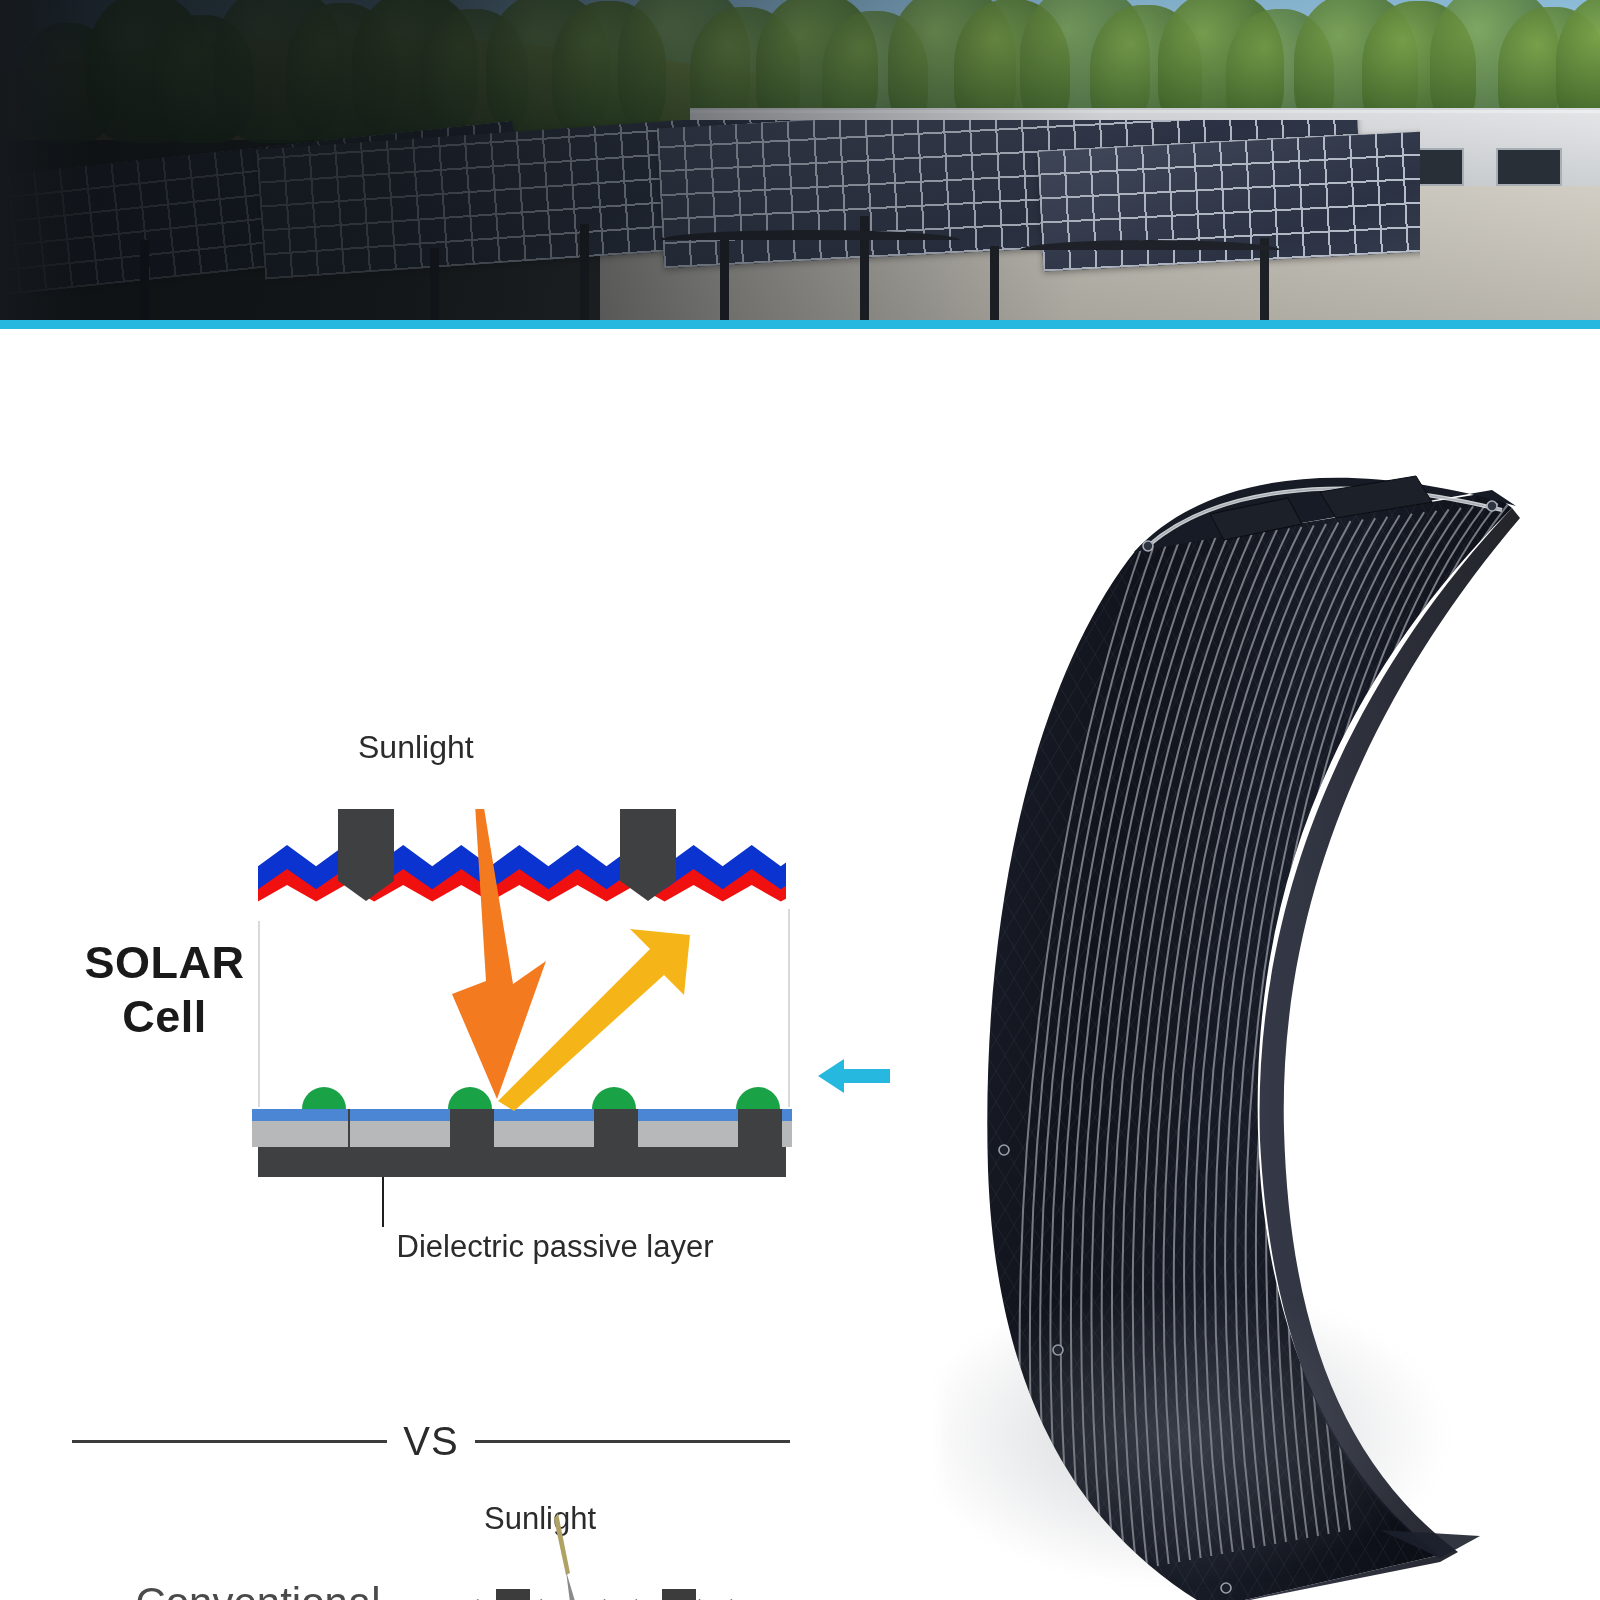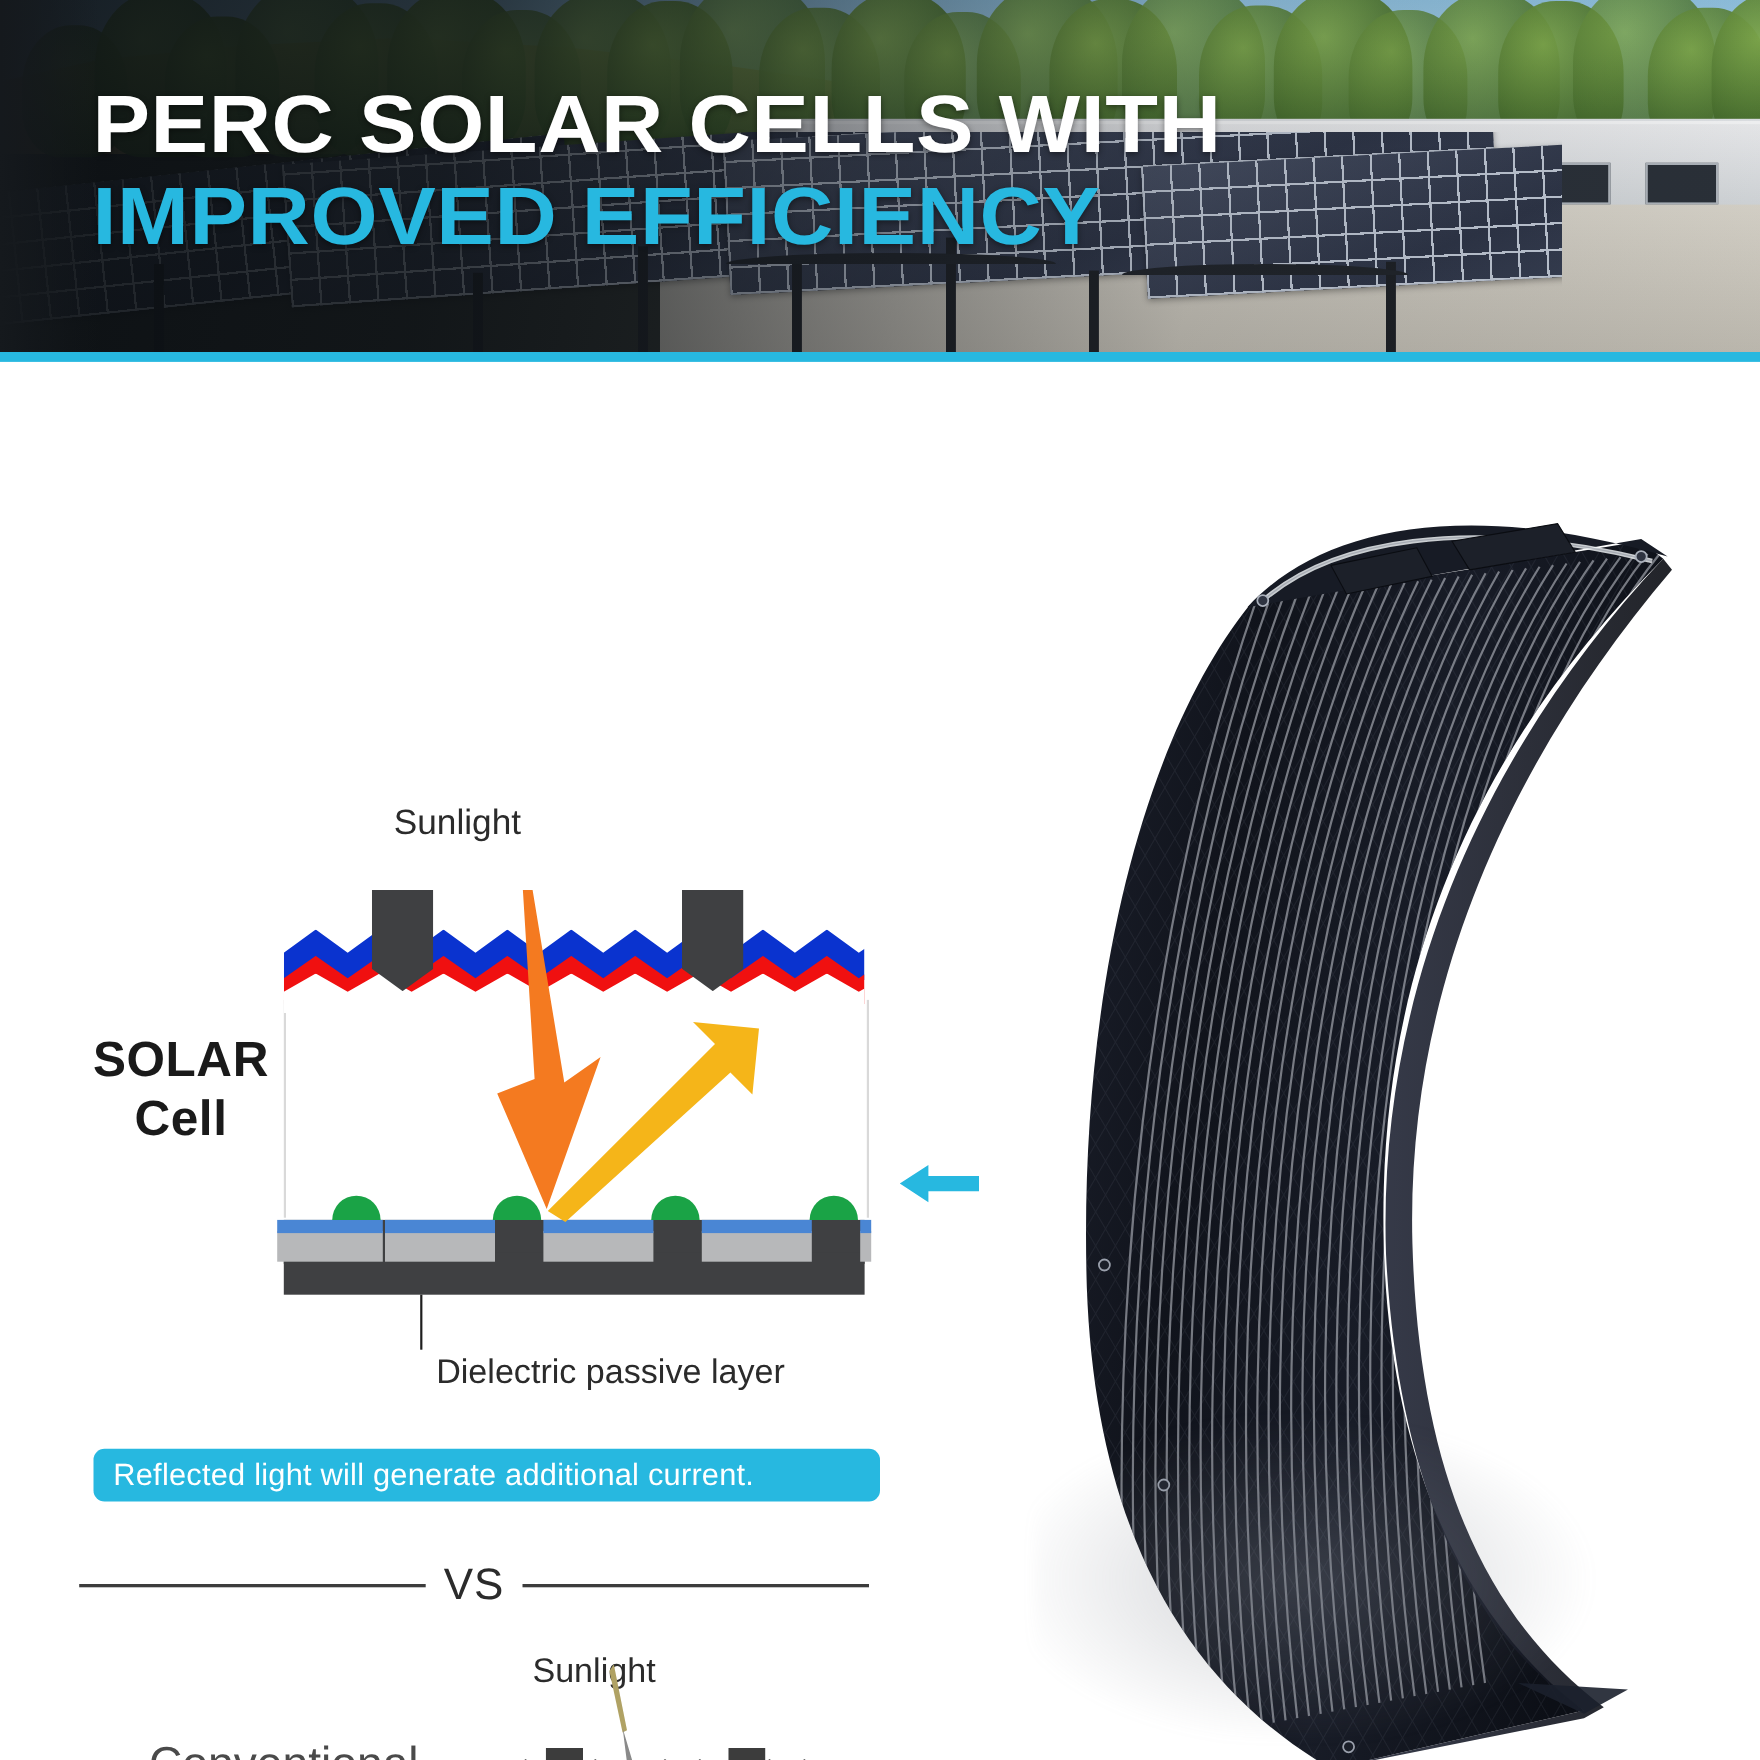--- a/index.html
+++ b/index.html
@@ -166,24 +166,20 @@
           <div class="post" style="left:1030px;top:126px;height:74px"></div>
           <div class="post" style="left:1300px;top:118px;height:82px"></div>
           <div class="post" style="left:900px;top:96px;height:104px"></div>
           <div class="post" style="left:620px;top:104px;height:96px"></div>
           <div class="arcbar" style="left:700px;top:110px;width:300px"></div>
           <div class="arcbar" style="left:1060px;top:120px;width:260px"></div>
         </div>
       <div class="hero-shade"></div>
       <div class="hero-left-fade"></div>
     </div>
-    <div class="title-wrap">
-      <div class="title-l1">PERC SOLAR CELLS WITH</div>
-      <div class="title-l2">IMPROVED EFFICIENCY</div>
-    </div>
   </div>
   <div class="cyan-strip"></div>
 
   <div class="left-col">
 
     <div class="perc-label">
       <div>SOLAR</div>
       <div>Cell</div>
     </div>
 
@@ -222,23 +218,20 @@
       </svg>
     </div>
 
     <div class="lead-line"></div>
     <div class="dielectric-label">Dielectric passive layer</div>
 
     <svg class="cyan-arrow" viewBox="0 0 72 40">
       <polygon points="0,20 26,3 26,13 72,13 72,27 26,27 26,37" fill="#27b8e0"></polygon>
     </svg>
 
-    <div class="chip chip-cyan">
-      <span>Reflected light will generate additional current.</span>
-    </div>
 
     <div class="vs-row">
       <div class="vs-rule"></div>
       <div class="vs-text">VS</div>
       <div class="vs-rule"></div>
     </div>
 
     <div class="conv-label">
       <div>Conventional</div>
 

